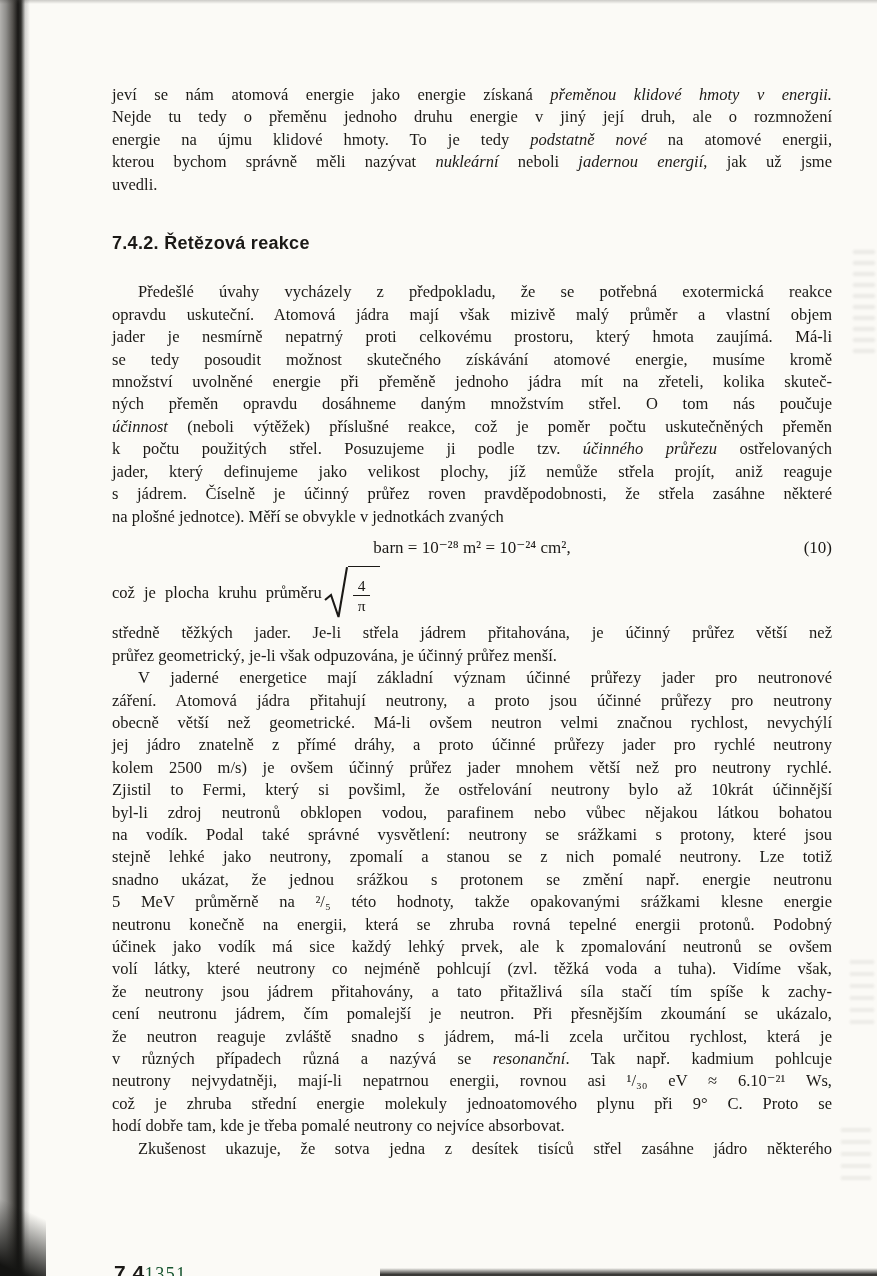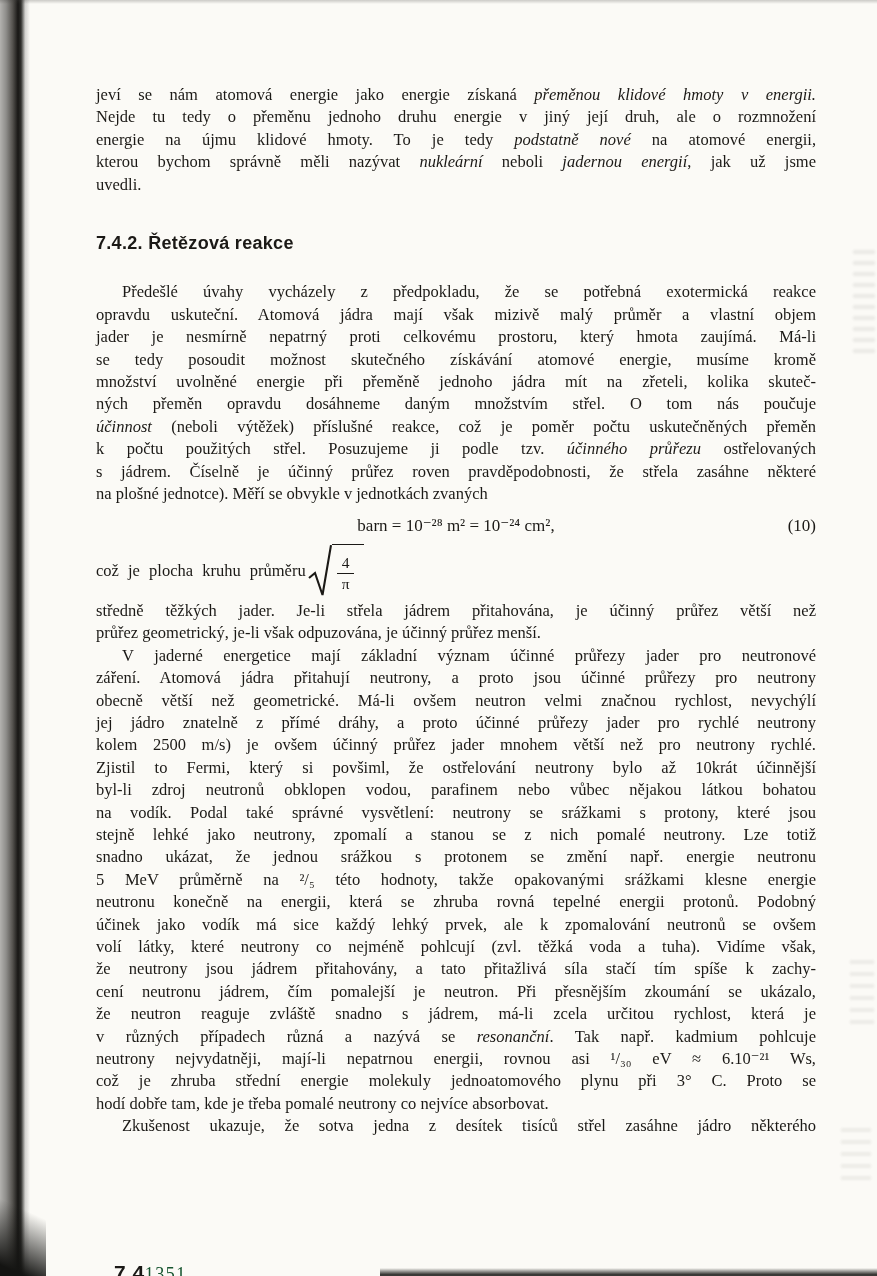--- a/index.html
+++ b/index.html
@@ -33,21 +33,21 @@
   
   .artifact { position: absolute; filter: blur(1.2px); opacity: 0.10; pointer-events: none; }
   .artifact.a1 { right: 2px; top: 250px; width: 22px; height: 110px;
     background: repeating-linear-gradient(180deg, #6b6a66 0 4px, transparent 4px 11px); }
   .artifact.a2 { right: 3px; top: 960px; width: 24px; height: 70px;
     background: repeating-linear-gradient(180deg, #77766f 0 4px, transparent 4px 12px); }
   .artifact.a3 { right: 6px; top: 1128px; width: 30px; height: 60px;
     background: repeating-linear-gradient(180deg, #7a7972 0 4px, transparent 4px 12px); }
 
   .text-column {
-    position: absolute; left: 96px; top: 84px; width: 720px;
+    position: absolute; left: 112px; top: 84px; width: 720px;
     font-size: 16.5px; line-height: 22.4px;
   }
   .line { text-align: justify; text-align-last: justify; }
   .line.noj { text-align-last: left; }
   .line.ind { text-indent: 26px; }
   .line i { font-style: italic; }
 
   .heading {
     font-family: "Liberation Sans", "DejaVu Sans", sans-serif;
     font-weight: bold; font-size: 18px; letter-spacing: 0.3px;
@@ -106,20 +106,21 @@
     <div class="line noj">uvedli.</div>
     <div class="heading">7.4.2. Řetězová reakce</div>
     <div class="line ind">Předešlé úvahy vycházely z předpokladu, že se potřebná exotermická reakce</div>
     <div class="line">opravdu uskuteční. Atomová jádra mají však mizivě malý průměr a vlastní objem</div>
     <div class="line">jader je nesmírně nepatrný proti celkovému prostoru, který hmota zaujímá. Má-li</div>
     <div class="line">se tedy posoudit možnost skutečného získávání atomové energie, musíme kromě</div>
     <div class="line">množství uvolněné energie při přeměně jednoho jádra mít na zřeteli, kolika skuteč-</div>
     <div class="line">ných přeměn opravdu dosáhneme daným množstvím střel. O tom nás poučuje</div>
     <div class="line"><i>účinnost</i> (neboli výtěžek) příslušné reakce, což je poměr počtu uskutečněných přeměn</div>
     <div class="line">k počtu použitých střel. Posuzujeme ji podle tzv. <i>účinného průřezu</i> ostřelovaných</div>
+    <div class="line">jader, který definujeme jako velikost plochy, jíž nemůže střela projít, aniž reaguje</div>
     <div class="line">s jádrem. Číselně je účinný průřez roven pravděpodobnosti, že střela zasáhne některé</div>
     <div class="line noj">na plošné jednotce). Měří se obvykle v jednotkách zvaných</div>
     <div class="formula-row"><span>barn = 10⁻²⁸ m² = 10⁻²⁴ cm²,</span><span class="eq-number">(10)</span></div>
     <div class="sqrt-row">
       <span class="sqrt-pre">což je plocha kruhu průměru</span>
       <span class="sqrt-wrap">
         <svg class="radical-svg" viewBox="0 0 24 54">
           <path d="M1 34 L7 29 L14.5 51 L23 1.2" fill="none" stroke="#1b1916" stroke-width="2.1"></path>
         </svg>
         <span class="sqrt-body">
@@ -144,21 +145,21 @@
     <div class="line">snadno ukázat, že jednou srážkou s protonem se změní např. energie neutronu</div>
     <div class="line">5 MeV průměrně na ²/₅ této hodnoty, takže opakovanými srážkami klesne energie</div>
     <div class="line">neutronu konečně na energii, která se zhruba rovná tepelné energii protonů. Podobný</div>
     <div class="line">účinek jako vodík má sice každý lehký prvek, ale k zpomalování neutronů se ovšem</div>
     <div class="line">volí látky, které neutrony co nejméně pohlcují (zvl. těžká voda a tuha). Vidíme však,</div>
     <div class="line">že neutrony jsou jádrem přitahovány, a tato přitažlivá síla stačí tím spíše k zachy-</div>
     <div class="line">cení neutronu jádrem, čím pomalejší je neutron. Při přesnějším zkoumání se ukázalo,</div>
     <div class="line">že neutron reaguje zvláště snadno s jádrem, má-li zcela určitou rychlost, která je</div>
     <div class="line">v různých případech různá a nazývá se <i>resonanční</i>. Tak např. kadmium pohlcuje</div>
     <div class="line">neutrony nejvydatněji, mají-li nepatrnou energii, rovnou asi ¹/₃₀ eV ≈ 6.10⁻²¹ Ws,</div>
-    <div class="line">což je zhruba střední energie molekuly jednoatomového plynu při 3° C. Proto se</div>
+    <div class="line">což je zhruba střední energie molekuly jednoatomového plynu při 9° C. Proto se</div>
     <div class="line noj">hodí dobře tam, kde je třeba pomalé neutrony co nejvíce absorbovat.</div>
     <div class="line ind">Zkušenost ukazuje, že sotva jedna z desítek tisíců střel zasáhne jádro některého</div>
   </div>
 
 <div class="footer">
   <span class="footer-section">7.4</span>
   <span class="footer-page">1351</span>
 </div>
 
 </body></html>

